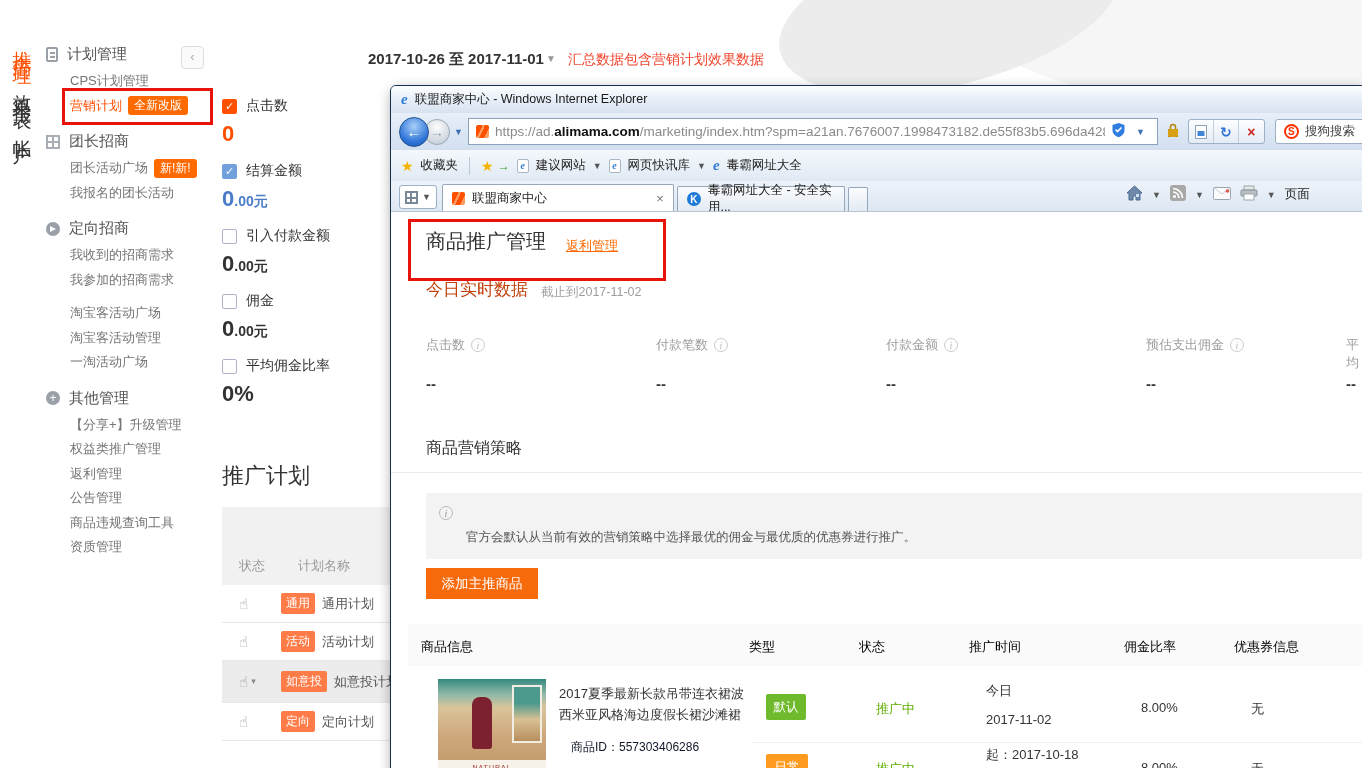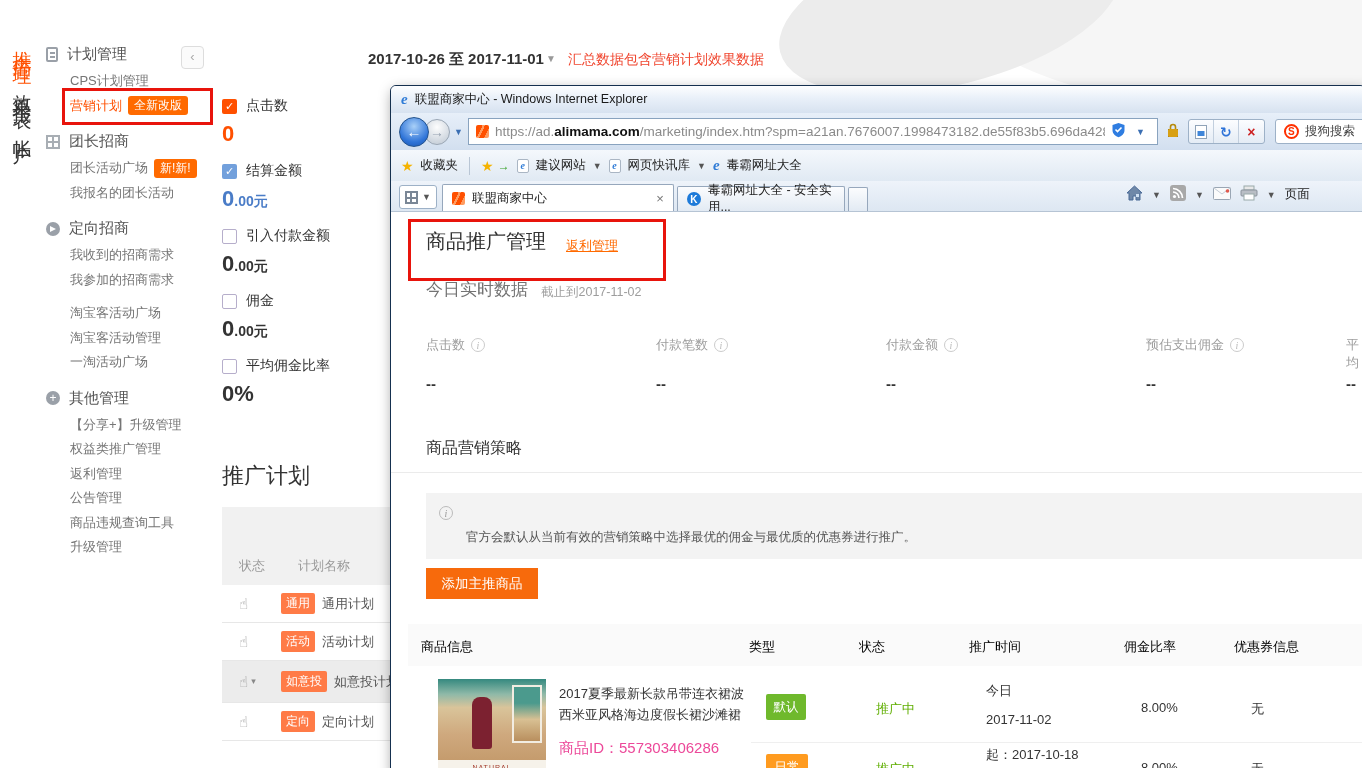--- a/index.html
+++ b/index.html
@@ -106,41 +106,41 @@
 .tab.active{background:#fff;width:232px}
 .tab.inactive{background:linear-gradient(#fbfcfe,#e2eaf3);width:168px;margin-left:3px;height:25px}
 .tab.stub{width:18px;height:24px;margin-left:3px;background:linear-gradient(#fbfcfe,#e2eaf3)}
 .tab-close{color:#777;margin-left:auto;font-size:13px}
 .k-icon{width:14px;height:14px;border-radius:50%;background:#1d7ad9;color:#fff;font-size:10px;font-weight:bold;display:flex;align-items:center;justify-content:center;flex:0 0 auto}
 .tab-right{position:absolute;left:735px;top:4px;display:flex;align-items:center;gap:9px;font-size:12.5px;color:#222}
 .ie-body{position:relative;background:#fff;height:565px;border-top:1px solid #b6c4d4;font-size:13px;overflow:hidden}
 #redbox-page{left:17px;top:7px;width:258px;height:62px}
 .pg-title{position:absolute;left:35px;top:16px;font-size:20px;color:#333}
 .pg-tutorial{position:absolute;left:175px;top:25px;font-size:13px;color:#ff6a00;text-decoration:underline}
-.rt-head{position:absolute;left:35px;top:66px;font-size:17px;color:#737373}
+.rt-head{position:absolute;left:35px;top:66px;font-size:17px;color:#c2410c}
 .rt-asof{position:absolute;left:150px;top:72px;font-size:12.5px;color:#9d9d9d}
 .rt-col{position:absolute;top:124px;display:flex;align-items:center;gap:6px;font-size:13px;color:#9d9d9d}
 .rt-val{position:absolute;top:163px;font-size:15px;font-weight:bold;color:#333}
 .info-i{width:14px;height:14px;border:1px solid #ccc;border-radius:50%;color:#bbb;font-size:10px;font-style:italic;display:inline-flex;align-items:center;justify-content:center;flex:0 0 auto;font-family:"Liberation Serif",serif}
 .strat-head{position:absolute;left:35px;top:226px;font-size:16px;color:#333}
 .strat-line{position:absolute;left:0;right:0;top:260px;height:1px;background:#ebebeb}
 .info-box{position:absolute;left:35px;right:0;top:281px;height:66px;background:#f3f3f3}
 .info-box .info-i{position:absolute;left:13px;top:13px;border-color:#bbb;color:#999}
 .ib-l1{position:absolute;left:40px;top:12px;font-size:12.5px;color:#555}
 .ib-l2{position:absolute;left:40px;top:36px;font-size:12.5px;color:#555}
 .add-btn{position:absolute;left:35px;top:356px;width:112px;height:31px;background:#f76a0c;color:#fff;font-size:13.5px;display:flex;align-items:center;justify-content:center}
 .tbl-head{position:absolute;left:17px;right:0;top:412px;height:42px;background:#fafafa}
 .tbl-col{position:absolute;top:426px;font-size:13px;color:#000000}
 .c-info{left:30px}.c-type{left:358px}.c-status{left:468px}.c-time{left:578px}.c-rate{left:733px}.c-coupon{left:843px}
 .prod-img{position:absolute;left:47px;top:467px;width:108px;height:95px;background:linear-gradient(180deg,#35897f 0%,#8fb9a8 16%,#d9c49a 30%,#cfa97e 58%,#bf9464 100%);overflow:hidden}
 .prod-img .fig{position:absolute;left:34px;top:18px;width:20px;height:52px;background:#7c2130;border-radius:8px 8px 3px 3px}
 .prod-img .inset{position:absolute;right:4px;top:6px;width:30px;height:58px;border:2px solid #f2ede2;background:linear-gradient(180deg,#4b9a8d 30%,#d8c093 60%,#b98f5e)}
 .prod-img .cap{position:absolute;left:0;right:0;bottom:0;height:14px;background:#f6f2ea;color:#a33c2e;font-size:7px;display:flex;align-items:center;justify-content:center;letter-spacing:1px}
 .prod-title{position:absolute;left:168px;top:471px;width:196px;font-size:13px;color:#333;line-height:21px}
-.prod-id{position:absolute;left:168px;top:527px;font-size:15px;color:#ec4899}
+.prod-id{position:absolute;left:180px;top:527px;font-size:12px;color:#0f172a}
 .type-badge{position:absolute;width:40px;height:26px;color:#fff;font-size:12.5px;display:flex;align-items:center;justify-content:center;border-radius:2px}
 .tb1{left:375px;top:482px;background:#6fb92c}
 .tb2{left:375px;top:542px;background:#ff9b1f;width:42px}
 .st-green{position:absolute;font-size:13px;color:#5fae00}
 .s1{left:485px;top:488px}.s2{left:485px;top:548px}
 .time-t{position:absolute;font-size:13px;color:#333}
 .t1a{left:595px;top:470px}.t1b{left:595px;top:500px}.t2a{left:595px;top:534px}
 .rate-t{position:absolute;font-size:13px;color:#333}
 .r1{left:750px;top:488px}.r2{left:750px;top:548px}
 .cp1{left:860px;top:488px}.cp2{left:860px;top:548px}
@@ -224,21 +224,21 @@
       <div class="sitem">
           <span>返利管理</span>
         </div>
       <div class="sitem">
           <span>公告管理</span>
         </div>
       <div class="sitem">
           <span>商品违规查询工具</span>
         </div>
       <div class="sitem">
-          <span>升级管理</span>
+          <span>资质管理</span>
         </div>
     </div>
   </div>
 
   <div class="collapse-btn">‹</div>
   <div class="redbox" id="redbox-sidebar"></div>
 
   <div class="date-range">
     <span>2017-10-26 至 2017-11-01</span><span class="date-caret">▼</span>
   </div>

